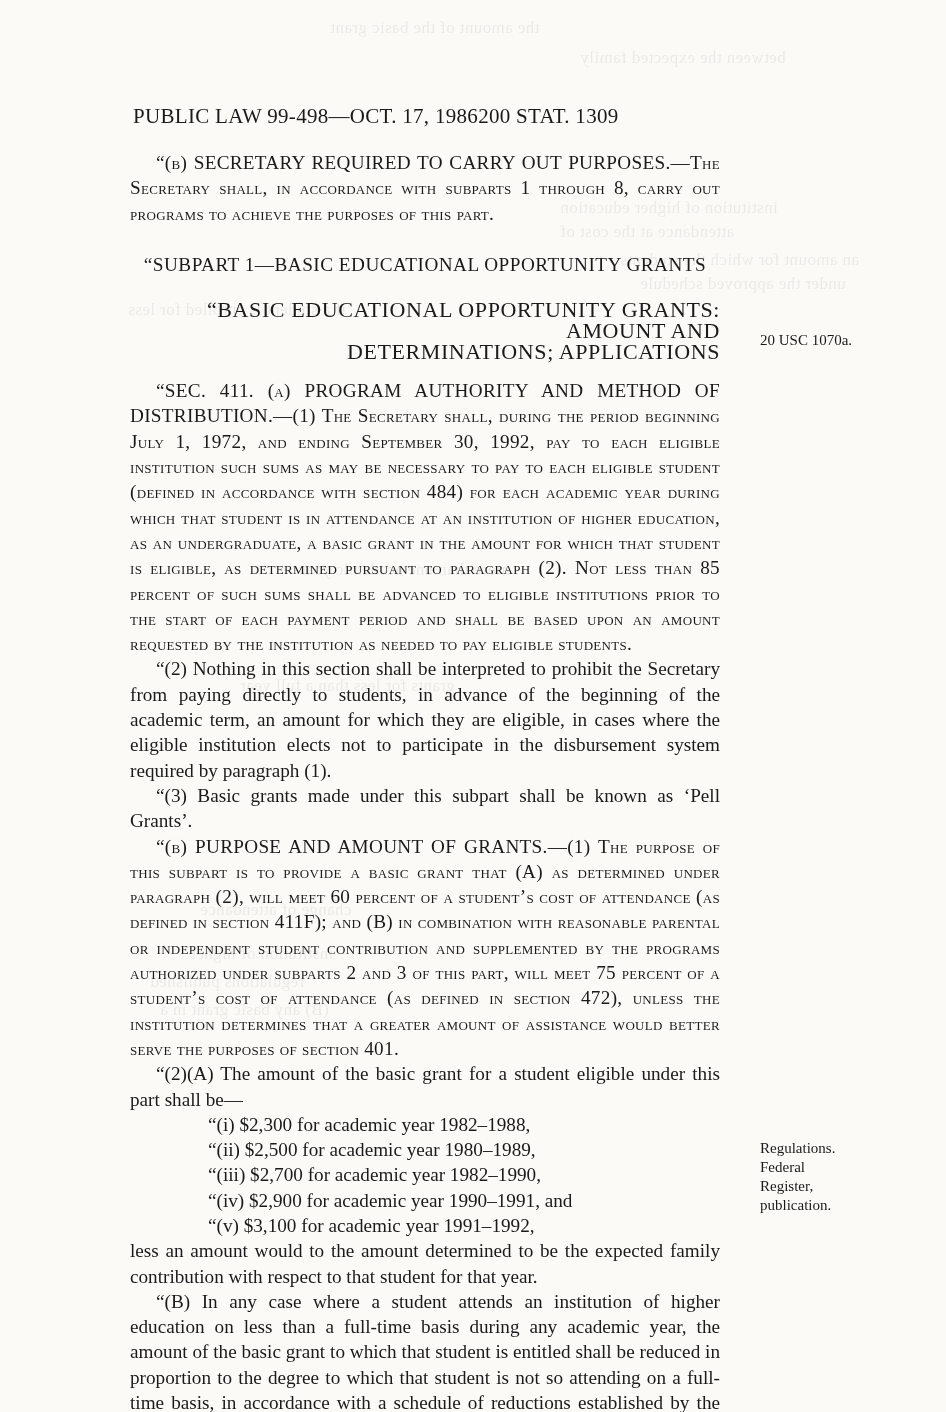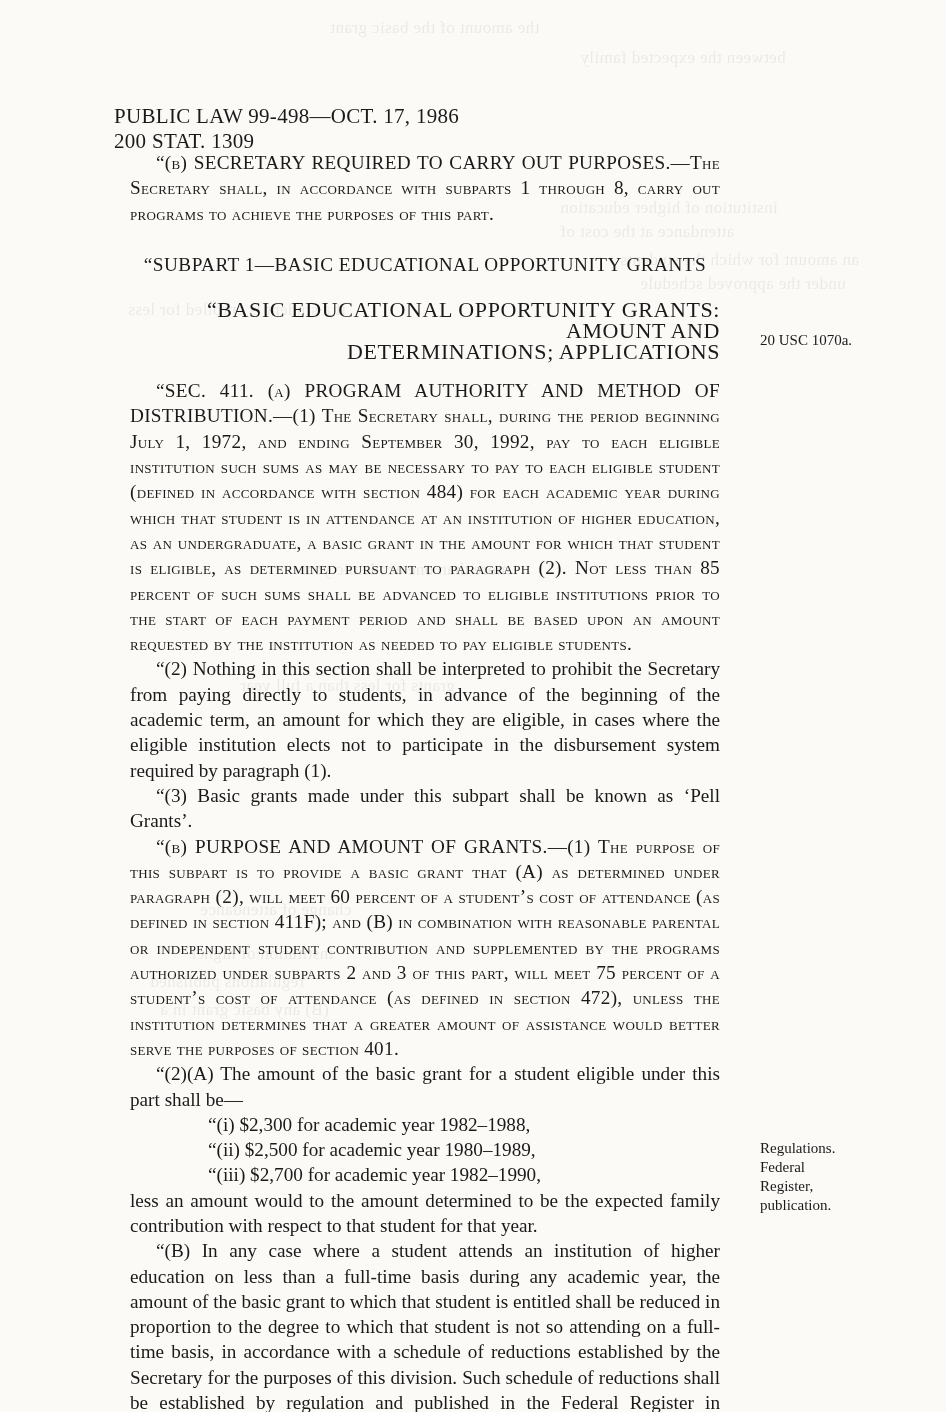--- a/index.html
+++ b/index.html
@@ -30,27 +30,26 @@
     font-family: "Liberation Serif", serif;
     font-size: 17px;
     letter-spacing: 0.4px;
     transform: scaleX(-1);
     pointer-events: none;
     white-space: nowrap;
   }
   .header {
     position: absolute;
     top: 104px;
-    left: 114px;
+    left: 133px;
     width: 700px;
     display: flex;
     align-items: baseline;
     font-size: 21px;
     letter-spacing: 0.3px;
-    flex-direction: column;
   }
   .header .left { font-size: 21px; }
   .header .right { font-size: 21px; }
   .content {
     position: absolute;
     top: 150px;
     left: 130px;
     width: 590px;
     font-size: 19.2px;
     line-height: 25.3px;
@@ -154,20 +153,22 @@
 
     <p>
       <span class="sc">“(b) PURPOSE AND AMOUNT OF GRANTS.—(1) The purpose of this subpart is to provide a basic grant that (A) as determined under paragraph (2), will meet 60 percent of a student’s cost of attendance (as defined in section 411F); and (B) in combination with reasonable parental or independent student contribution and supplemented by the programs authorized under subparts 2 and 3 of this part, will meet 75 percent of a student’s cost of attendance (as defined in section 472), unless the institution determines that a greater amount of assistance would better serve the purposes of section 401.</span>
     </p>
 
     <p>“(2)(A) The amount of the basic grant for a student eligible under this part shall be—</p>
 
     <p class="list-line">“(i) $2,300 for academic year 1982–1988,</p>
     <p class="list-line">“(ii) $2,500 for academic year 1980–1989,</p>
     <p class="list-line">“(iii) $2,700 for academic year 1982–1990,</p>
+    <p class="list-line">“(iv) $2,900 for academic year 1990–1991, and</p>
+    <p class="list-line">“(v) $3,100 for academic year 1991–1992,</p>
 
     <p class="noindent">less an amount would to the amount determined to be the expected family contribution with respect to that student for that year.</p>
 
     <p>“(B) In any case where a student attends an institution of higher education on less than a full-time basis during any academic year, the amount of the basic grant to which that student is entitled shall be reduced in proportion to the degree to which that student is not so attending on a full-time basis, in accordance with a schedule of reductions established by the Secretary for the purposes of this division. Such schedule of reductions shall be established by regulation and published in the Federal Register in accordance with section 482 of this Act.</p>
 
   </div>
 
   <div class="margin-notes">
     <div class="note note-usc">20 USC 1070a.</div>
     <div class="note note-reg">

